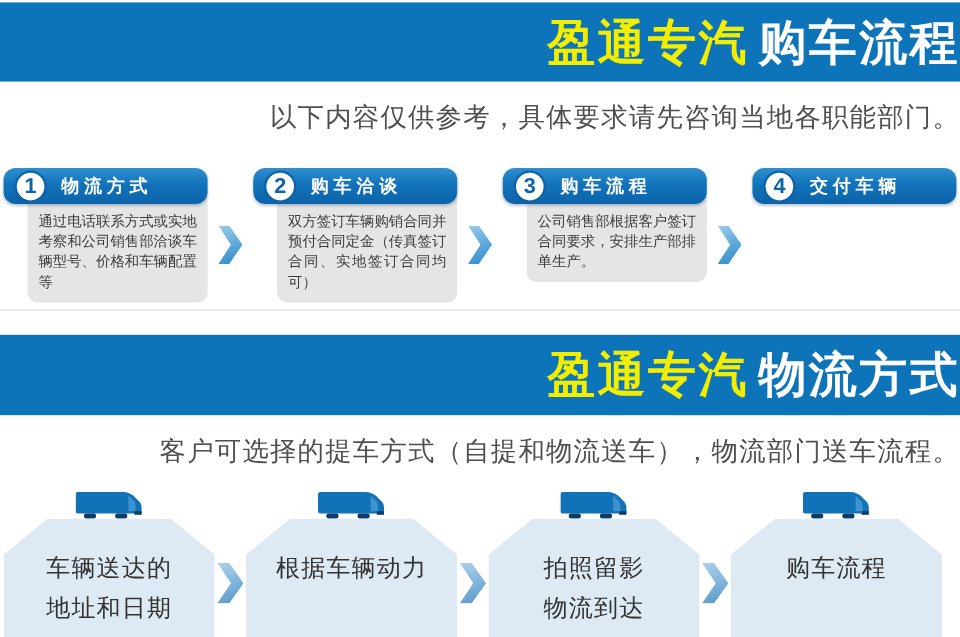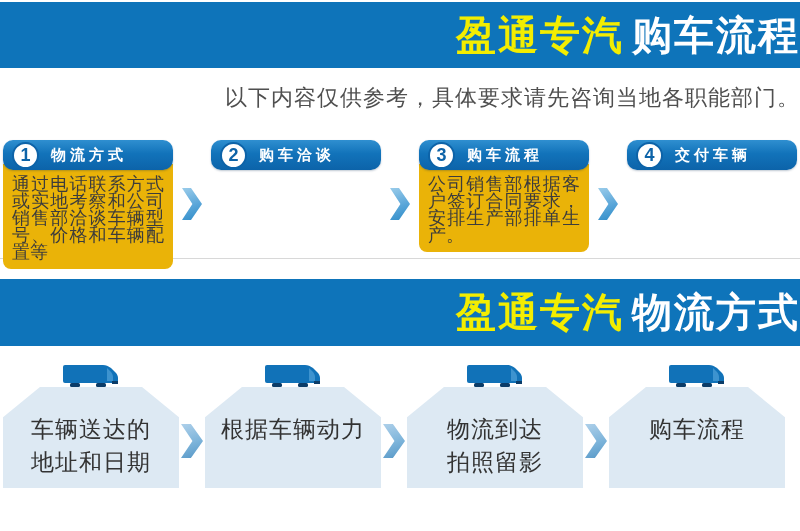--- a/index.html
+++ b/index.html
@@ -34,40 +34,40 @@
   .step-num{
     position:absolute;left:9px;top:2px;width:27px;height:27px;border-radius:50%;
     background:#ffffff;border:2px solid #0d63a8;box-sizing:border-box;
     color:#0d63a8;font-weight:bold;font-size:18px;line-height:23px;text-align:center;
   }
   .step-title{
     margin-left:48px;color:#fff;font-weight:bold;font-size:15px;letter-spacing:4px;white-space:nowrap;
   }
   .step-body{
     position:relative;z-index:1;margin-top:-6px;padding:12px 9px 8px 9px;
-    min-height:45px;background:#eab308;border-radius:0 0 8px 8px;
-    font-size:18px;line-height:17px;color:#3c3c3c;text-align:justify;
+    min-height:45px;background:#e5e5e5;border-radius:0 0 8px 8px;
+    font-size:12px;line-height:17px;color:#3c3c3c;text-align:justify;margin-left:20px;
   }
   .chev{
     width:20px;height:32px;margin:48px 9px 0 9px;flex:none;
     background:linear-gradient(160deg,#9accea 0%,#5aa6d9 55%,#2e8cc8 100%);
     clip-path:polygon(0% 0%,45% 0%,100% 50%,45% 100%,0% 100%,52% 50%);
   }
   .panel-bottom{height:273px;}
   .log-row{
     display:flex;align-items:flex-start;margin:16px 0 0 3px;width:794px;
   }
   .log-col{width:176px;display:flex;flex-direction:column;align-items:center;}
   .truck{display:block;margin-bottom:-1px;}
   .log-shape{
     width:176px;height:101px;background:#dde9f3;
     clip-path:polygon(0% 30%,21% 0%,79% 0%,100% 30%,100% 100%,0% 100%);
     text-align:center;box-sizing:border-box;padding-top:26px;
   }
-  .log-line{font-size:23px;line-height:33px;color:#333;letter-spacing:1px;}
+  .log-line{font-size:20px;line-height:33px;color:#333;letter-spacing:1px;}
   .chev-light{
     width:22px;height:34px;margin:62px 2px 0 2px;flex:none;
     background:linear-gradient(160deg,#aed0ea 0%,#7db4da 55%,#5596c6 100%);
     clip-path:polygon(0% 0%,45% 0%,100% 50%,45% 100%,0% 100%,52% 50%);
   }
 </style>
 </head>
 <body>
 
 <div class="page">
@@ -89,20 +89,21 @@
         <div class="step-body">通过电话联系方式或实地考察和公司销售部洽谈车辆型号、价格和车辆配置等</div>
       </div>
 
       <div class="chev"></div>
 
       <div class="step-card">
         <div class="step-header">
           <span class="step-num">2</span>
           <span class="step-title">购车洽谈</span>
         </div>
+        <div class="step-body">双方签订车辆购销合同并预付合同定金（传真签订合同、实地签订合同均可）</div>
       </div>
 
       <div class="chev"></div>
 
       <div class="step-card">
         <div class="step-header">
           <span class="step-num">3</span>
           <span class="step-title">购车流程</span>
         </div>
         <div class="step-body">公司销售部根据客户签订合同要求，安排生产部排单生产。</div>
@@ -118,20 +119,21 @@
       </div>
 
     </div>
   </section>
 
   <section class="panel panel-bottom">
     <div class="banner">
       <span class="brand">盈通专汽</span>
       <span class="banner-main">物流方式</span>
     </div>
+    <p class="notice">客户可选择的提车方式（自提和物流送车），物流部门送车流程。</p>
 
     <div class="log-row">
 
       <div class="log-col">
         <svg class="truck" width="56" height="26" viewBox="0 0 56 26">
           <path d="M2 3 h38 c3 0 5 1 8 3 l5 5 c1 1 2 3 2 5 v5 H2 q-2 0 -2 -2 V5 q0 -2 2 -2 z" fill="#1172b8"></path>
           <path d="M44 6 l4 4 c1 1 2 3 2 5 v4 h-6 z" fill="#3d93cf"></path>
           <rect x="7" y="21" width="10" height="4" rx="1.5" fill="#0b3c68"></rect>
           <rect x="33" y="21" width="10" height="4" rx="1.5" fill="#0b3c68"></rect>
           <rect x="49" y="19" width="6" height="3" fill="#0b3c68"></rect>
@@ -161,22 +163,22 @@
 
       <div class="log-col">
         <svg class="truck" width="56" height="26" viewBox="0 0 56 26">
           <path d="M2 3 h38 c3 0 5 1 8 3 l5 5 c1 1 2 3 2 5 v5 H2 q-2 0 -2 -2 V5 q0 -2 2 -2 z" fill="#1172b8"></path>
           <path d="M44 6 l4 4 c1 1 2 3 2 5 v4 h-6 z" fill="#3d93cf"></path>
           <rect x="7" y="21" width="10" height="4" rx="1.5" fill="#0b3c68"></rect>
           <rect x="33" y="21" width="10" height="4" rx="1.5" fill="#0b3c68"></rect>
           <rect x="49" y="19" width="6" height="3" fill="#0b3c68"></rect>
         </svg>
         <div class="log-shape">
+          <div class="log-line">拍照留影</div>
           <div class="log-line">物流到达</div>
-          <div class="log-line">拍照留影</div>
         </div>
       </div>
 
       <div class="chev-light"></div>
 
       <div class="log-col">
         <svg class="truck" width="56" height="26" viewBox="0 0 56 26">
           <path d="M2 3 h38 c3 0 5 1 8 3 l5 5 c1 1 2 3 2 5 v5 H2 q-2 0 -2 -2 V5 q0 -2 2 -2 z" fill="#1172b8"></path>
           <path d="M44 6 l4 4 c1 1 2 3 2 5 v4 h-6 z" fill="#3d93cf"></path>
           <rect x="7" y="21" width="10" height="4" rx="1.5" fill="#0b3c68"></rect>

